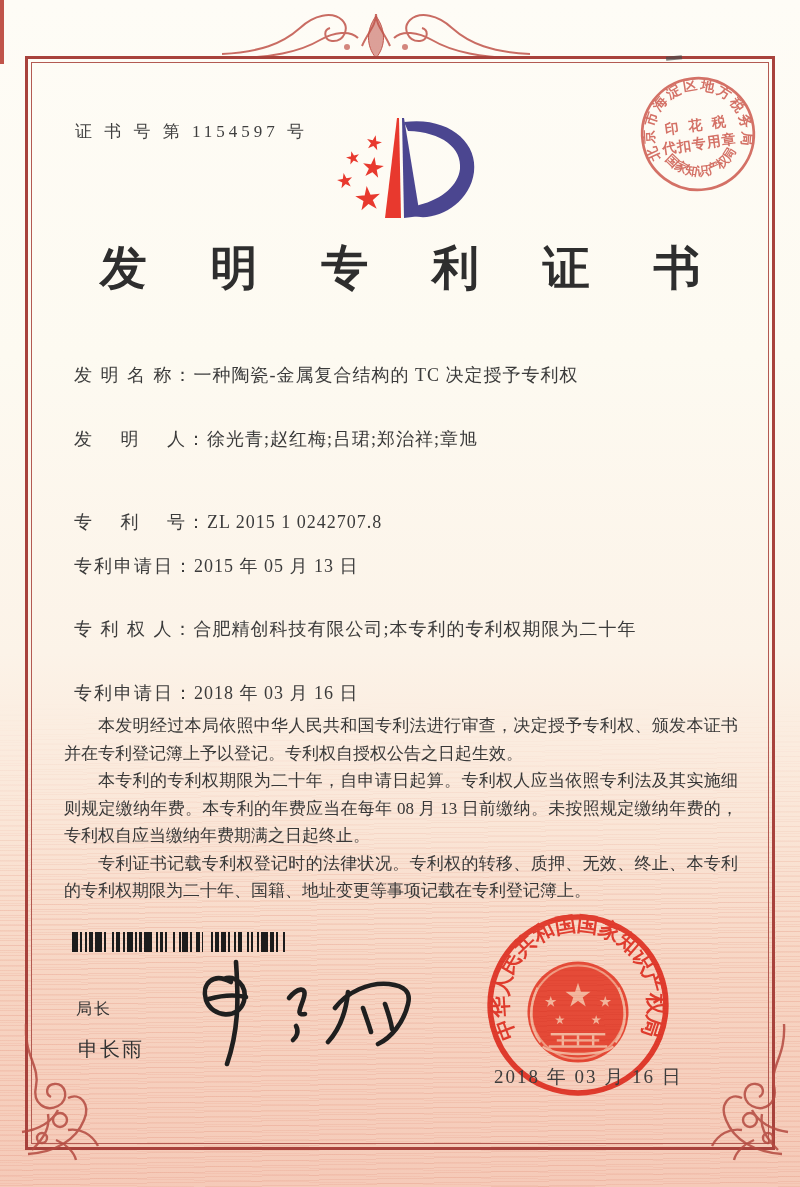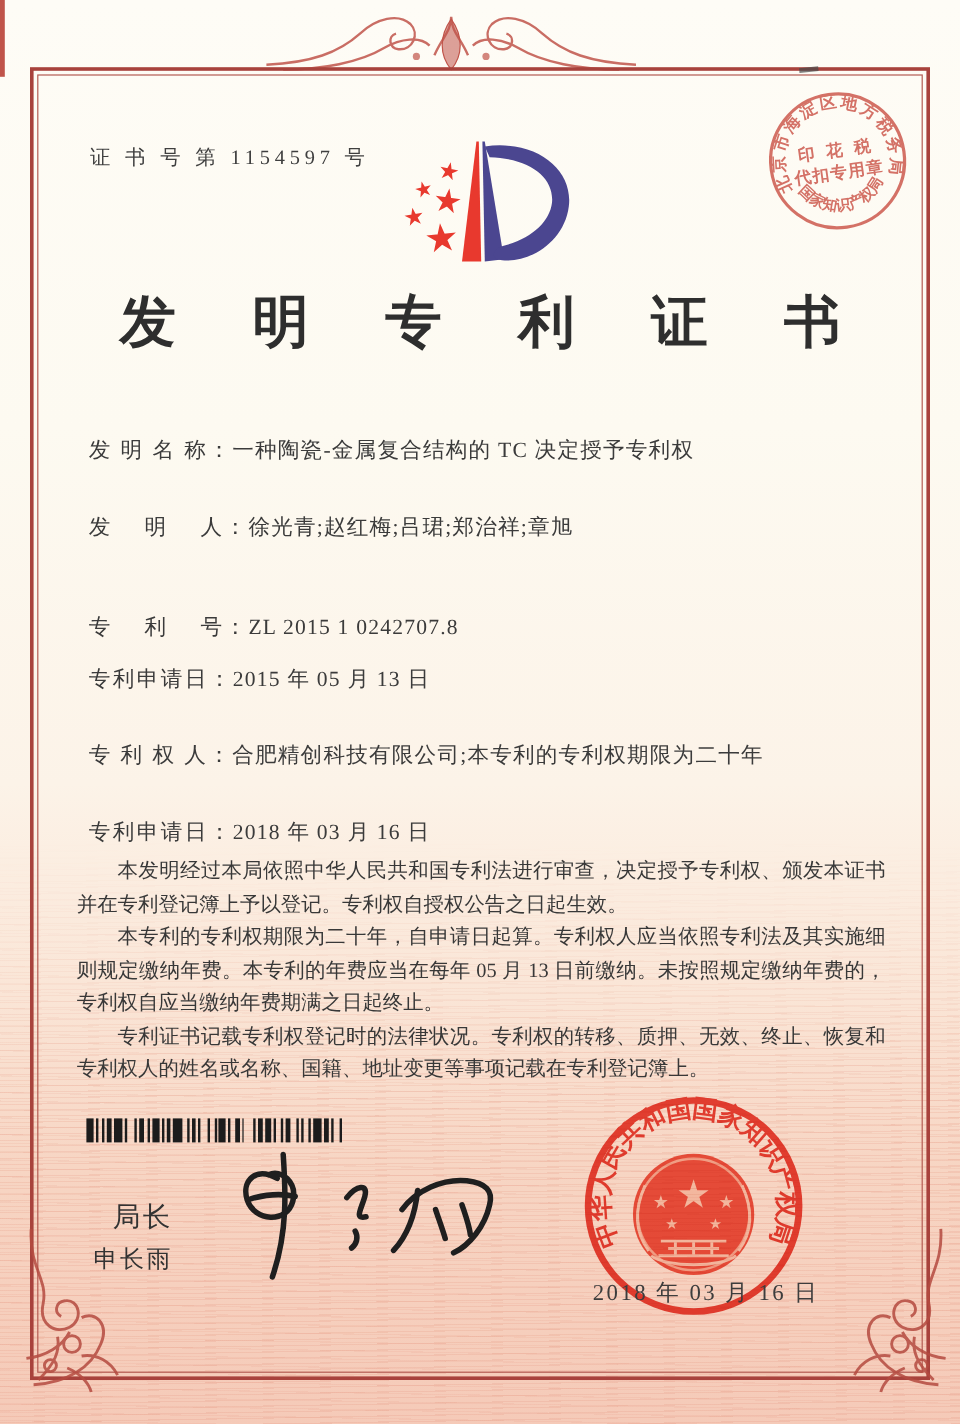--- a/index.html
+++ b/index.html
@@ -30,21 +30,21 @@
   .row .lab{letter-spacing:2px;}
   .row .val{letter-spacing:1px;}
   
   #paras{left:64px;top:712px;width:674px;font-size:17px;line-height:27.5px;
     color:#383838;text-align:justify;}
   #paras p{margin:0;text-indent:2em;}
   
   #barcode{left:72px;top:932px;width:217px;height:20px;display:flex;align-items:stretch;}
   #barcode div{height:100%;}
   
-  #signer-title{left:94px;top:999px;font-size:23px;color:#333;font-family:"Liberation Sans",sans-serif;letter-spacing:2px;text-align:right;}
+  #signer-title{left:76px;top:999px;font-size:16px;color:#333;font-family:"Liberation Sans",sans-serif;letter-spacing:2px;text-align:right;}
   #signer-name{left:78px;top:1036px;font-size:20px;color:#333;font-family:"Liberation Sans",sans-serif;letter-spacing:2px;}
   #signature{left:185px;top:952px;}
   
   #big-seal{left:482px;top:909px;mix-blend-mode:multiply;}
   #seal-date{left:494px;top:1064px;font-size:19px;letter-spacing:2px;color:#3d3d3d;z-index:9;}
   #tax-stamp{left:636px;top:72px;mix-blend-mode:multiply;}
   
   #orn-top{left:216px;top:0px;}
   #orn-bl{left:12px;top:1022px;}
   #orn-br{left:706px;top:1022px;}
@@ -125,22 +125,22 @@
   </div>
   <div class="abs row" style="top:617px;">
     <span class="lab">专 利 权 人：</span><span class="val">合肥精创科技有限公司;本专利的专利权期限为二十年</span>
   </div>
   <div class="abs row" style="top:681px;">
     <span class="lab">专利申请日：</span><span class="val">2018 年 03 月 16 日</span>
   </div>
 
   <div id="paras" class="abs">
     <p>本发明经过本局依照中华人民共和国专利法进行审查，决定授予专利权、颁发本证书并在专利登记簿上予以登记。专利权自授权公告之日起生效。</p>
-    <p>本专利的专利权期限为二十年，自申请日起算。专利权人应当依照专利法及其实施细则规定缴纳年费。本专利的年费应当在每年 05 月 13 日前缴纳。未按照规定缴纳年费的，专利权自应当缴纳年费期满之日起终止。</p>
-    <p>专利证书记载专利权登记时的法律状况。专利权的转移、质押、无效、终止、恢复和专利权人的姓名或名称、国籍、地址变更等事项记载在专利登记簿上。</p>
+    <p>本专利的专利权期限为二十年，自申请日起算。专利权人应当依照专利法及其实施细则规定缴纳年费。本专利的年费应当在每年 08 月 13 日前缴纳。未按照规定缴纳年费的，专利权自应当缴纳年费期满之日起终止。</p>
+    <p>专利证书记载专利权登记时的法律状况。专利权的转移、质押、无效、终止、本专利的专利权期限为二十年、国籍、地址变更等事项记载在专利登记簿上。</p>
   </div>
 
   <div id="barcode" class="abs">
       <div style="flex-grow: 3; background: rgb(28, 28, 28);"></div>
       <div style="flex-grow: 1; background: transparent;"></div>
       <div style="flex-grow: 1; background: rgb(28, 28, 28);"></div>
       <div style="flex-grow: 2; background: transparent;"></div>
       <div style="flex-grow: 1; background: rgb(28, 28, 28);"></div>
       <div style="flex-grow: 1; background: transparent;"></div>
       <div style="flex-grow: 2; background: rgb(28, 28, 28);"></div>

